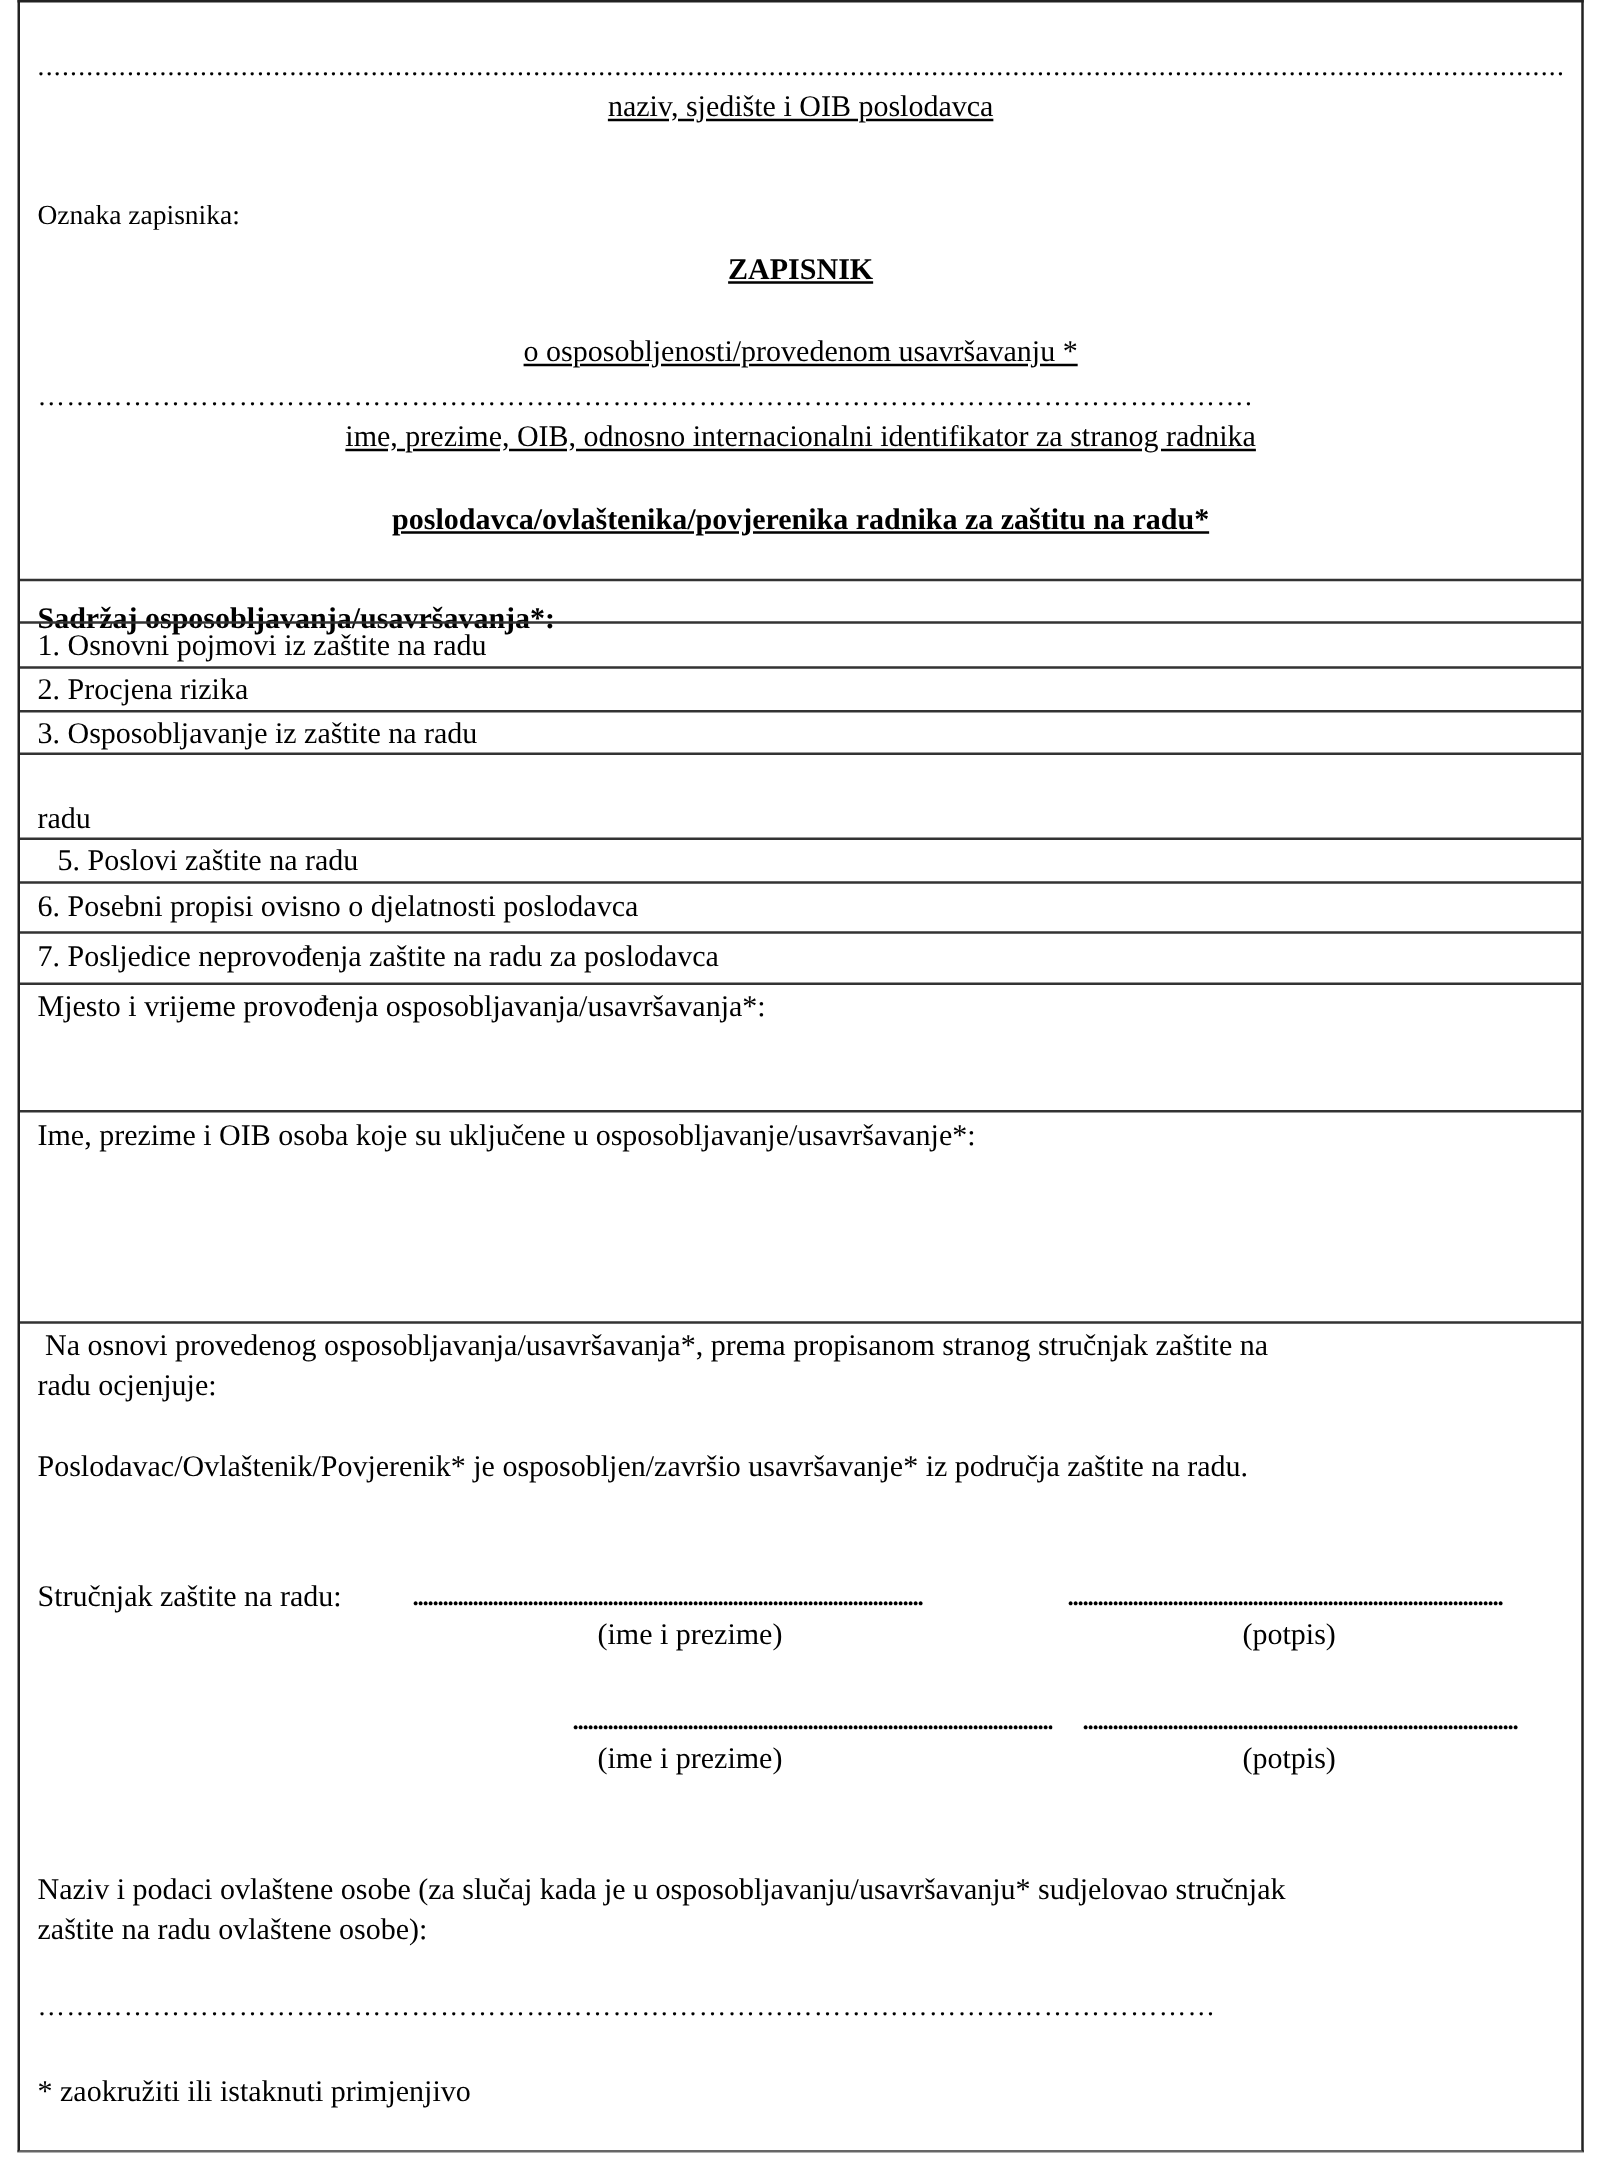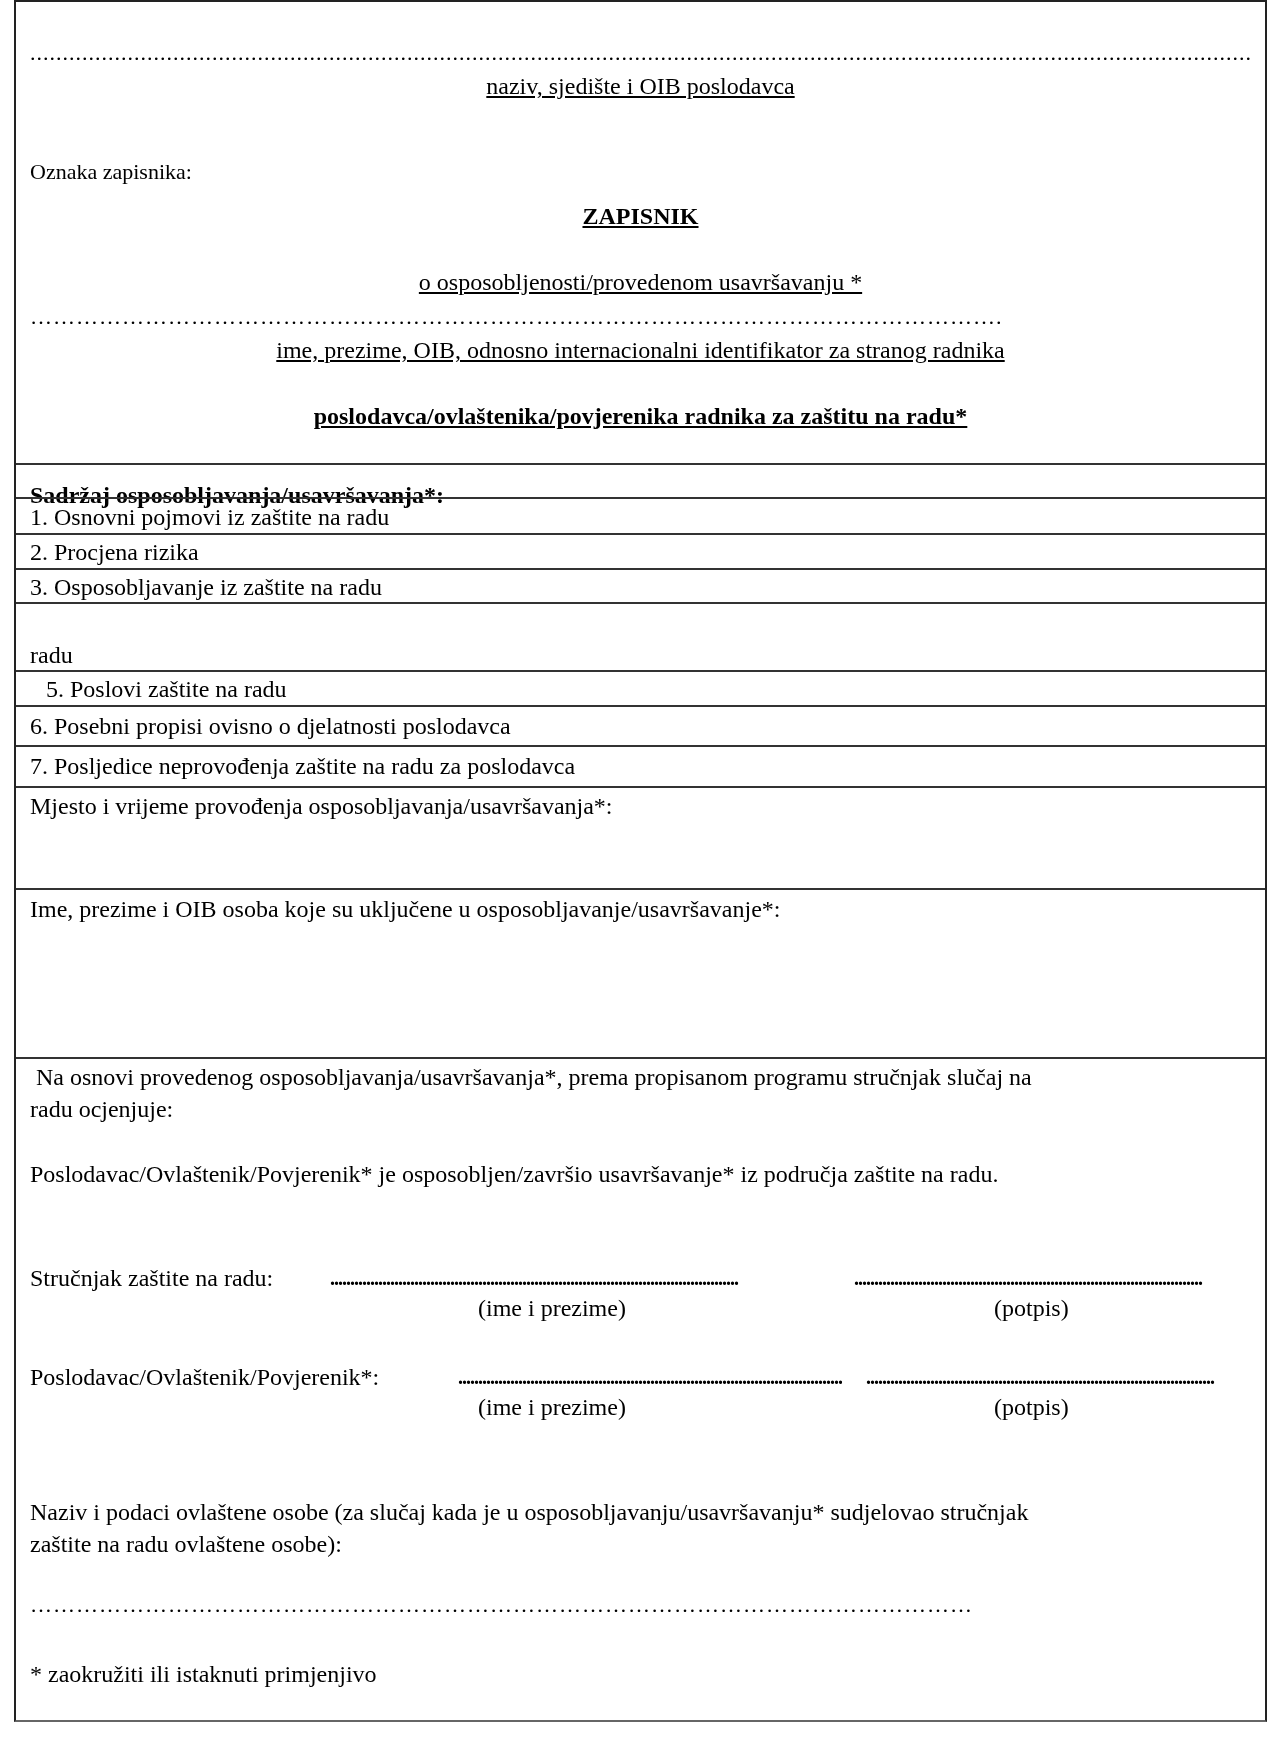--- a/index.html
+++ b/index.html
@@ -60,32 +60,31 @@
 
   <div class="hline" style="top:784px;"></div>
   <div class="row-text" style="top:790px;">Mjesto i vrijeme provođenja osposobljavanja/usavršavanja*:</div>
   <div class="abs" style="left:14px; right:14px; top:822px; height:60px;"></div>
 
   <div class="hline" style="top:886px;"></div>
   <div class="row-text" style="top:893px;">Ime, prezime i OIB osoba koje su uključene u osposobljavanje/usavršavanje*:</div>
   <div class="abs" style="left:14px; right:14px; top:928px; height:125px;"></div>
 
   <div class="hline" style="top:1055px;"></div>
-  <div class="row-text" style="top:1061px; white-space:pre;"> Na osnovi provedenog osposobljavanja/usavršavanja*, prema propisanom programu stručnjak slučaj na</div>
+  <div class="row-text" style="top:1061px; white-space:pre;"> Na osnovi provedenog osposobljavanja/usavršavanja*, prema propisanom stranog stručnjak zaštite na</div>
   <div class="row-text" style="top:1093px;">radu ocjenjuje:</div>
 
   <div class="row-text" style="top:1158px;text-align:right;">Poslodavac/Ovlaštenik/Povjerenik* je osposobljen/završio usavršavanje* iz područja zaštite na radu.</div>
 
   <div class="row-text" style="top:1262px;">Stručnjak zaštite na radu:</div>
   <div class="sig-dots" style="left:314px; top:1266px; width:506px;">......................................................................................................</div>
   <div class="sig-dots" style="left:838px; top:1266px; width:396px;">.......................................................................................</div>
   <div class="abs txt" style="left:462px; top:1292px;">(ime i prezime)</div>
   <div class="abs txt" style="left:978px; top:1292px;">(potpis)</div>
 
-  <div class="row-text" style="top:1361px;">Poslodavac/Ovlaštenik/Povjerenik*:</div>
   <div class="sig-dots" style="left:442px; top:1365px; width:384px;">......................................................................................................</div>
   <div class="sig-dots" style="left:850px; top:1365px; width:384px;">.......................................................................................</div>
   <div class="abs txt" style="left:462px; top:1391px;">(ime i prezime)</div>
   <div class="abs txt" style="left:978px; top:1391px;">(potpis)</div>
 
   <div class="row-text" style="top:1496px;">Naziv i podaci ovlaštene osobe (za slučaj kada je u osposobljavanju/usavršavanju* sudjelovao stručnjak</div>
   <div class="row-text" style="top:1528px;">zaštite na radu ovlaštene osobe):</div>
   <div class="abs dots" style="left:14px; top:1592px; width:1222px;">……………………………………………………………………………………………………………</div>
 
   <div class="row-text" style="top:1658px;">* zaokružiti ili istaknuti primjenjivo</div>

